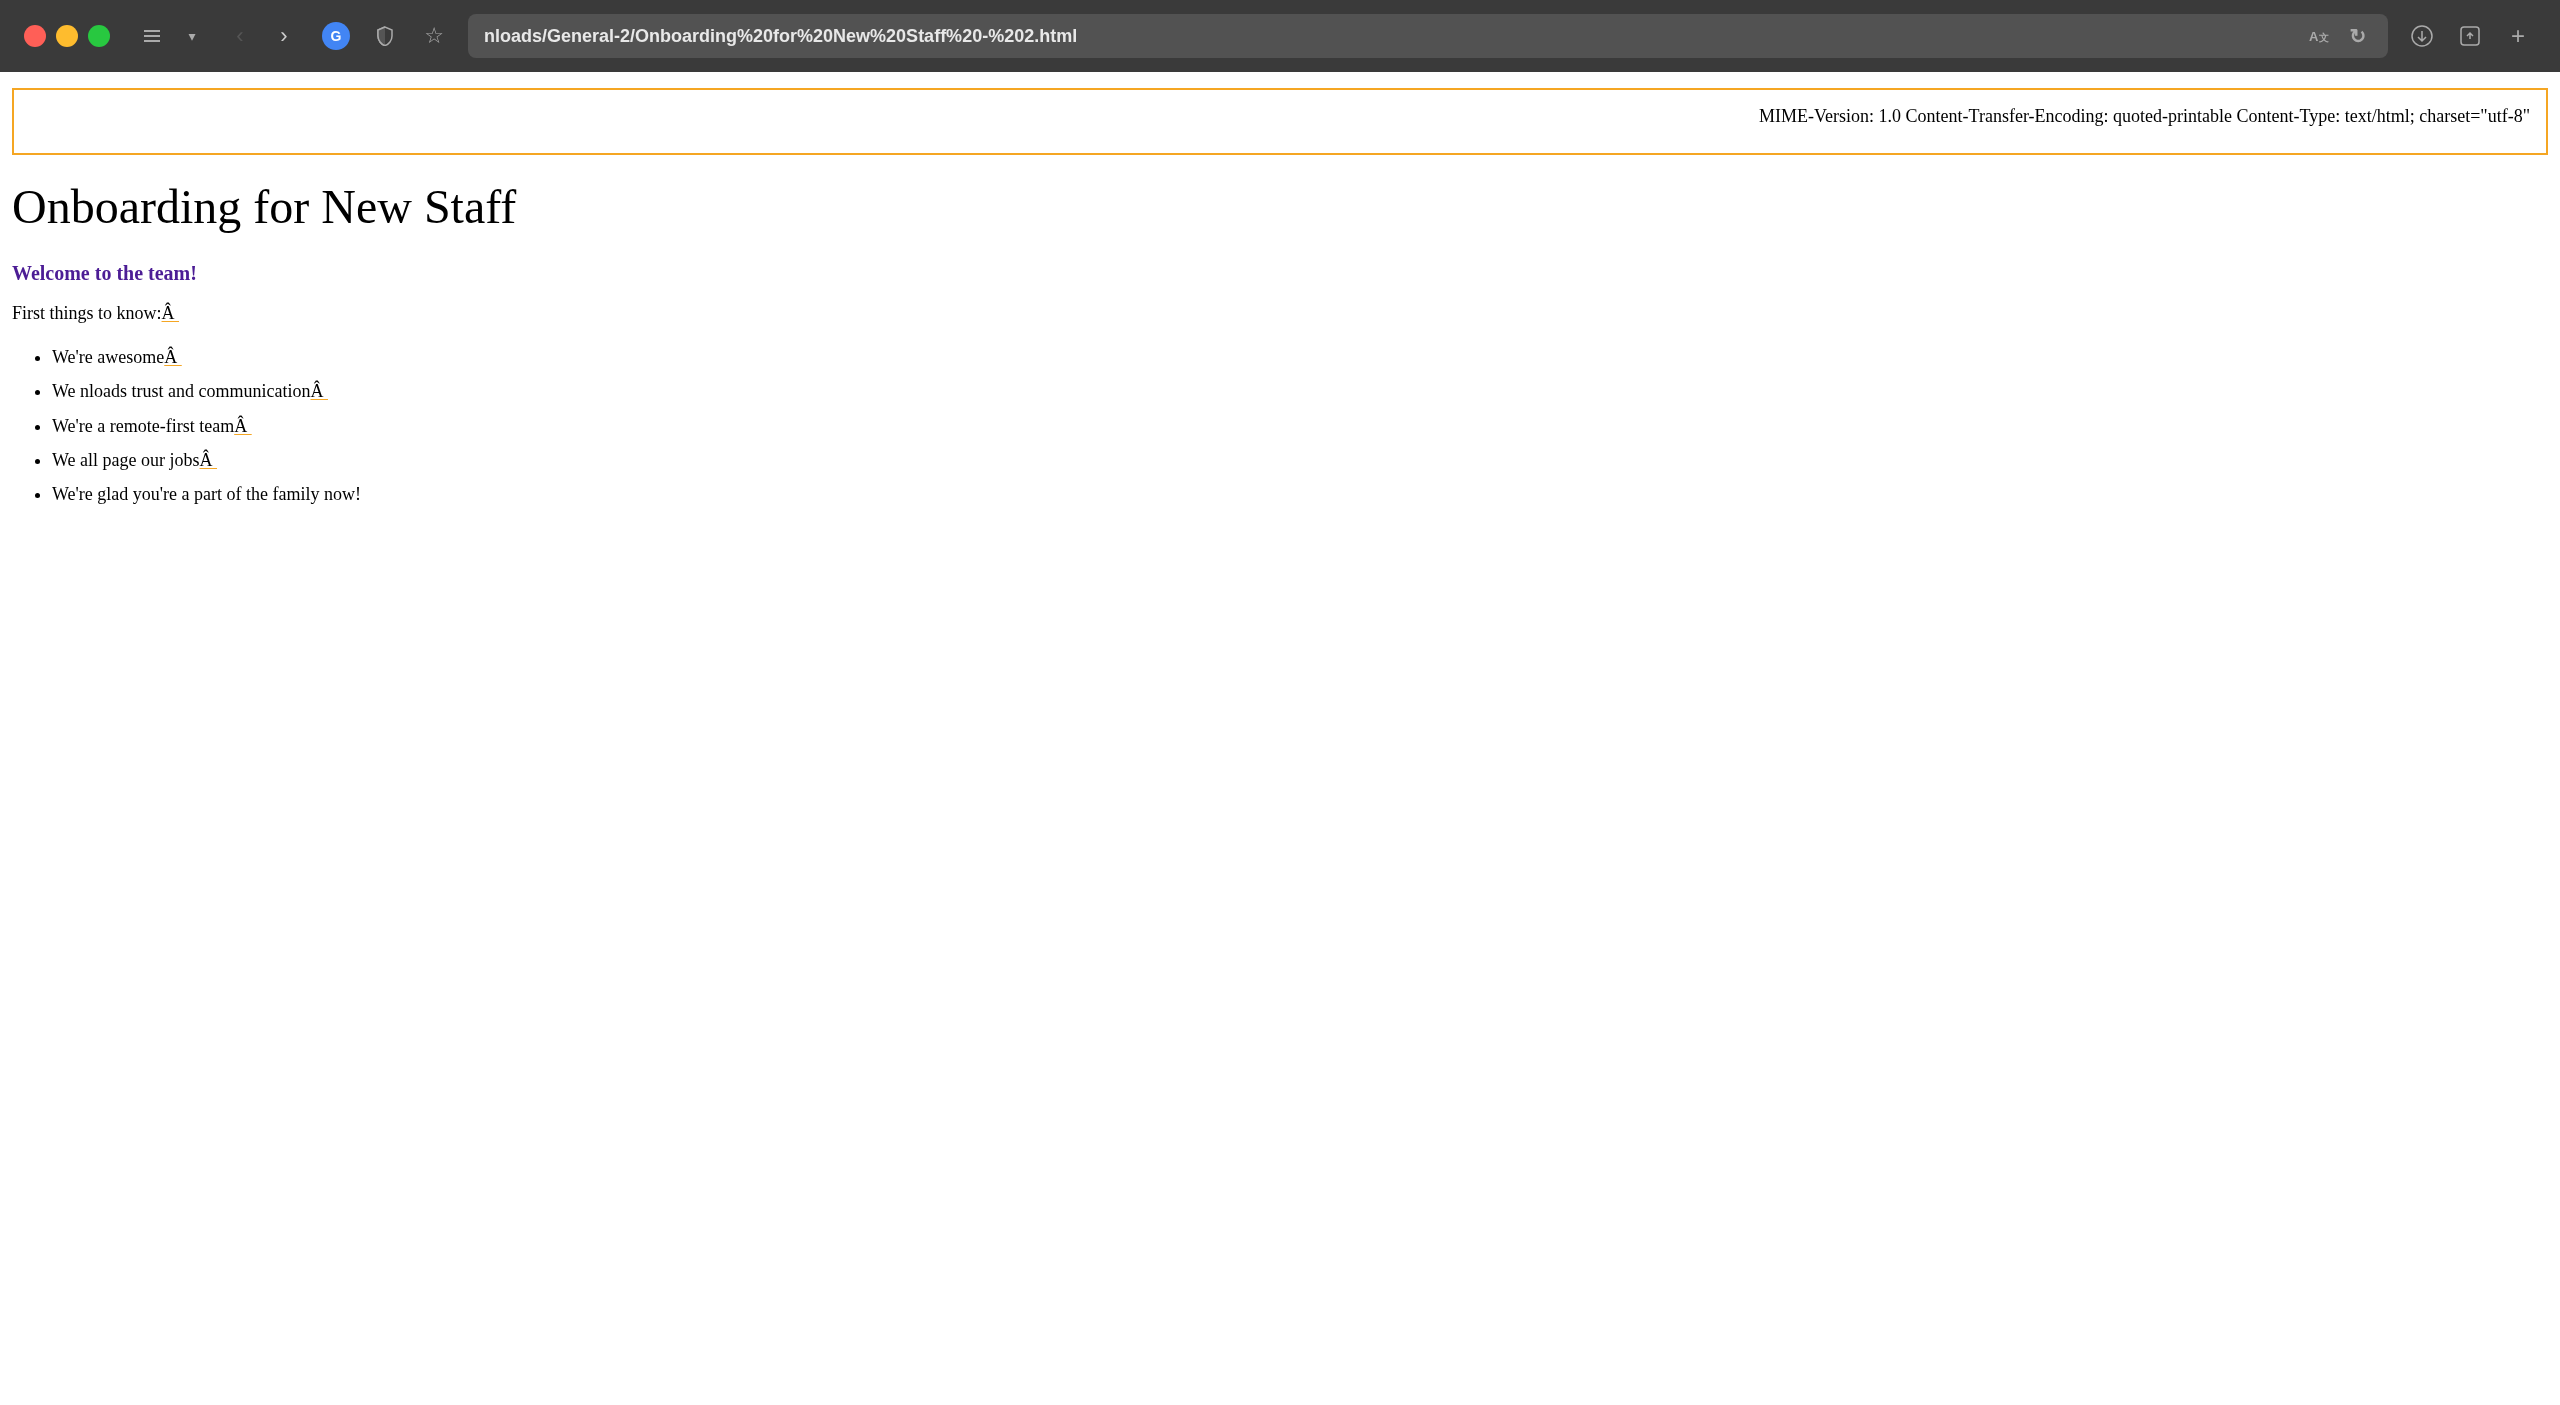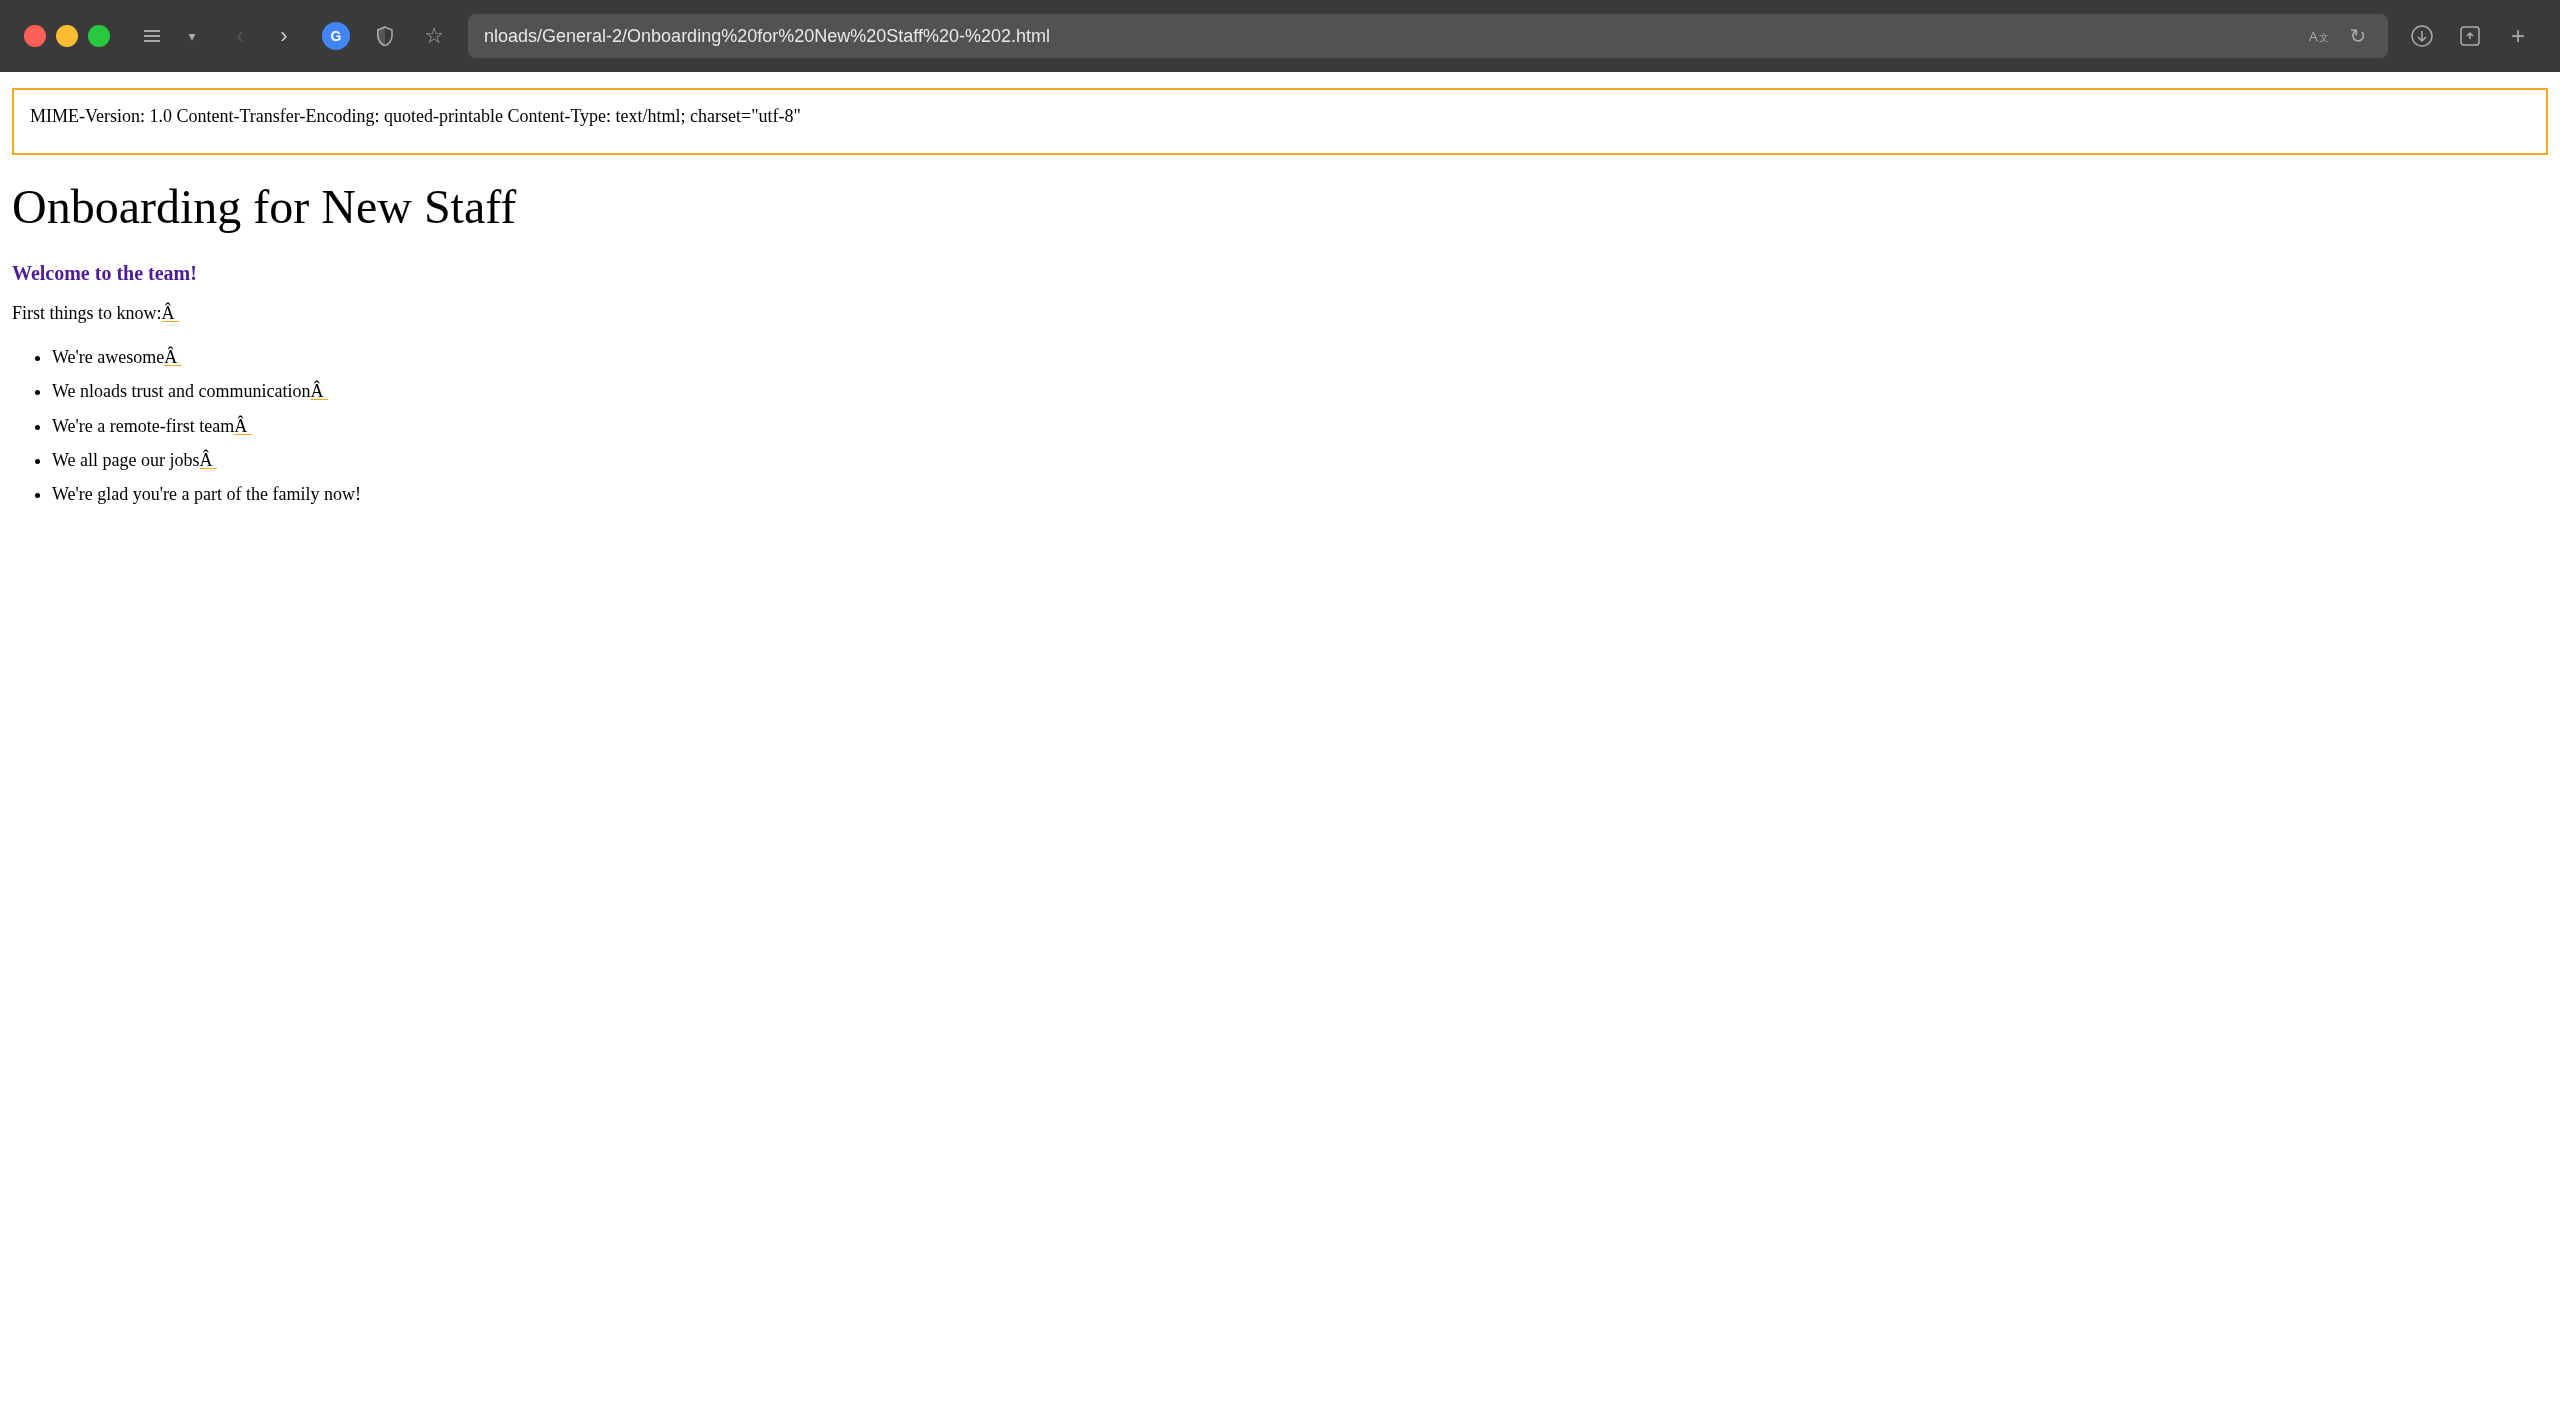--- a/index.html
+++ b/index.html
@@ -103,20 +103,21 @@
 
     .address-bar {
       flex: 1;
       height: 44px;
       background: #525252;
       border-radius: 8px;
       display: flex;
       align-items: center;
       padding: 0 16px;
       gap: 16px;
+      font-weight: bold;
     }
 
     .address-text {
       color: #e8e8e8;
       font-size: 18px;
       font-family: -apple-system, BlinkMacSystemFont, Arial, sans-serif;
       white-space: nowrap;
       overflow: hidden;
       text-overflow: ellipsis;
     }
@@ -179,20 +180,21 @@
       padding: 16px 12px;
       background: #ffffff;
     }
 
     
     .warning-banner {
       border: 2px solid #f5a623;
       padding: 14px 16px;
       margin-bottom: 24px;
       background: #ffffff;
+      text-align: right;
     }
 
     .mime-line {
       font-size: 18px;
       color: #000000;
       font-family: 'Times New Roman', Times, serif;
       margin-bottom: 10px;
       line-height: 1.4;
     }
 

